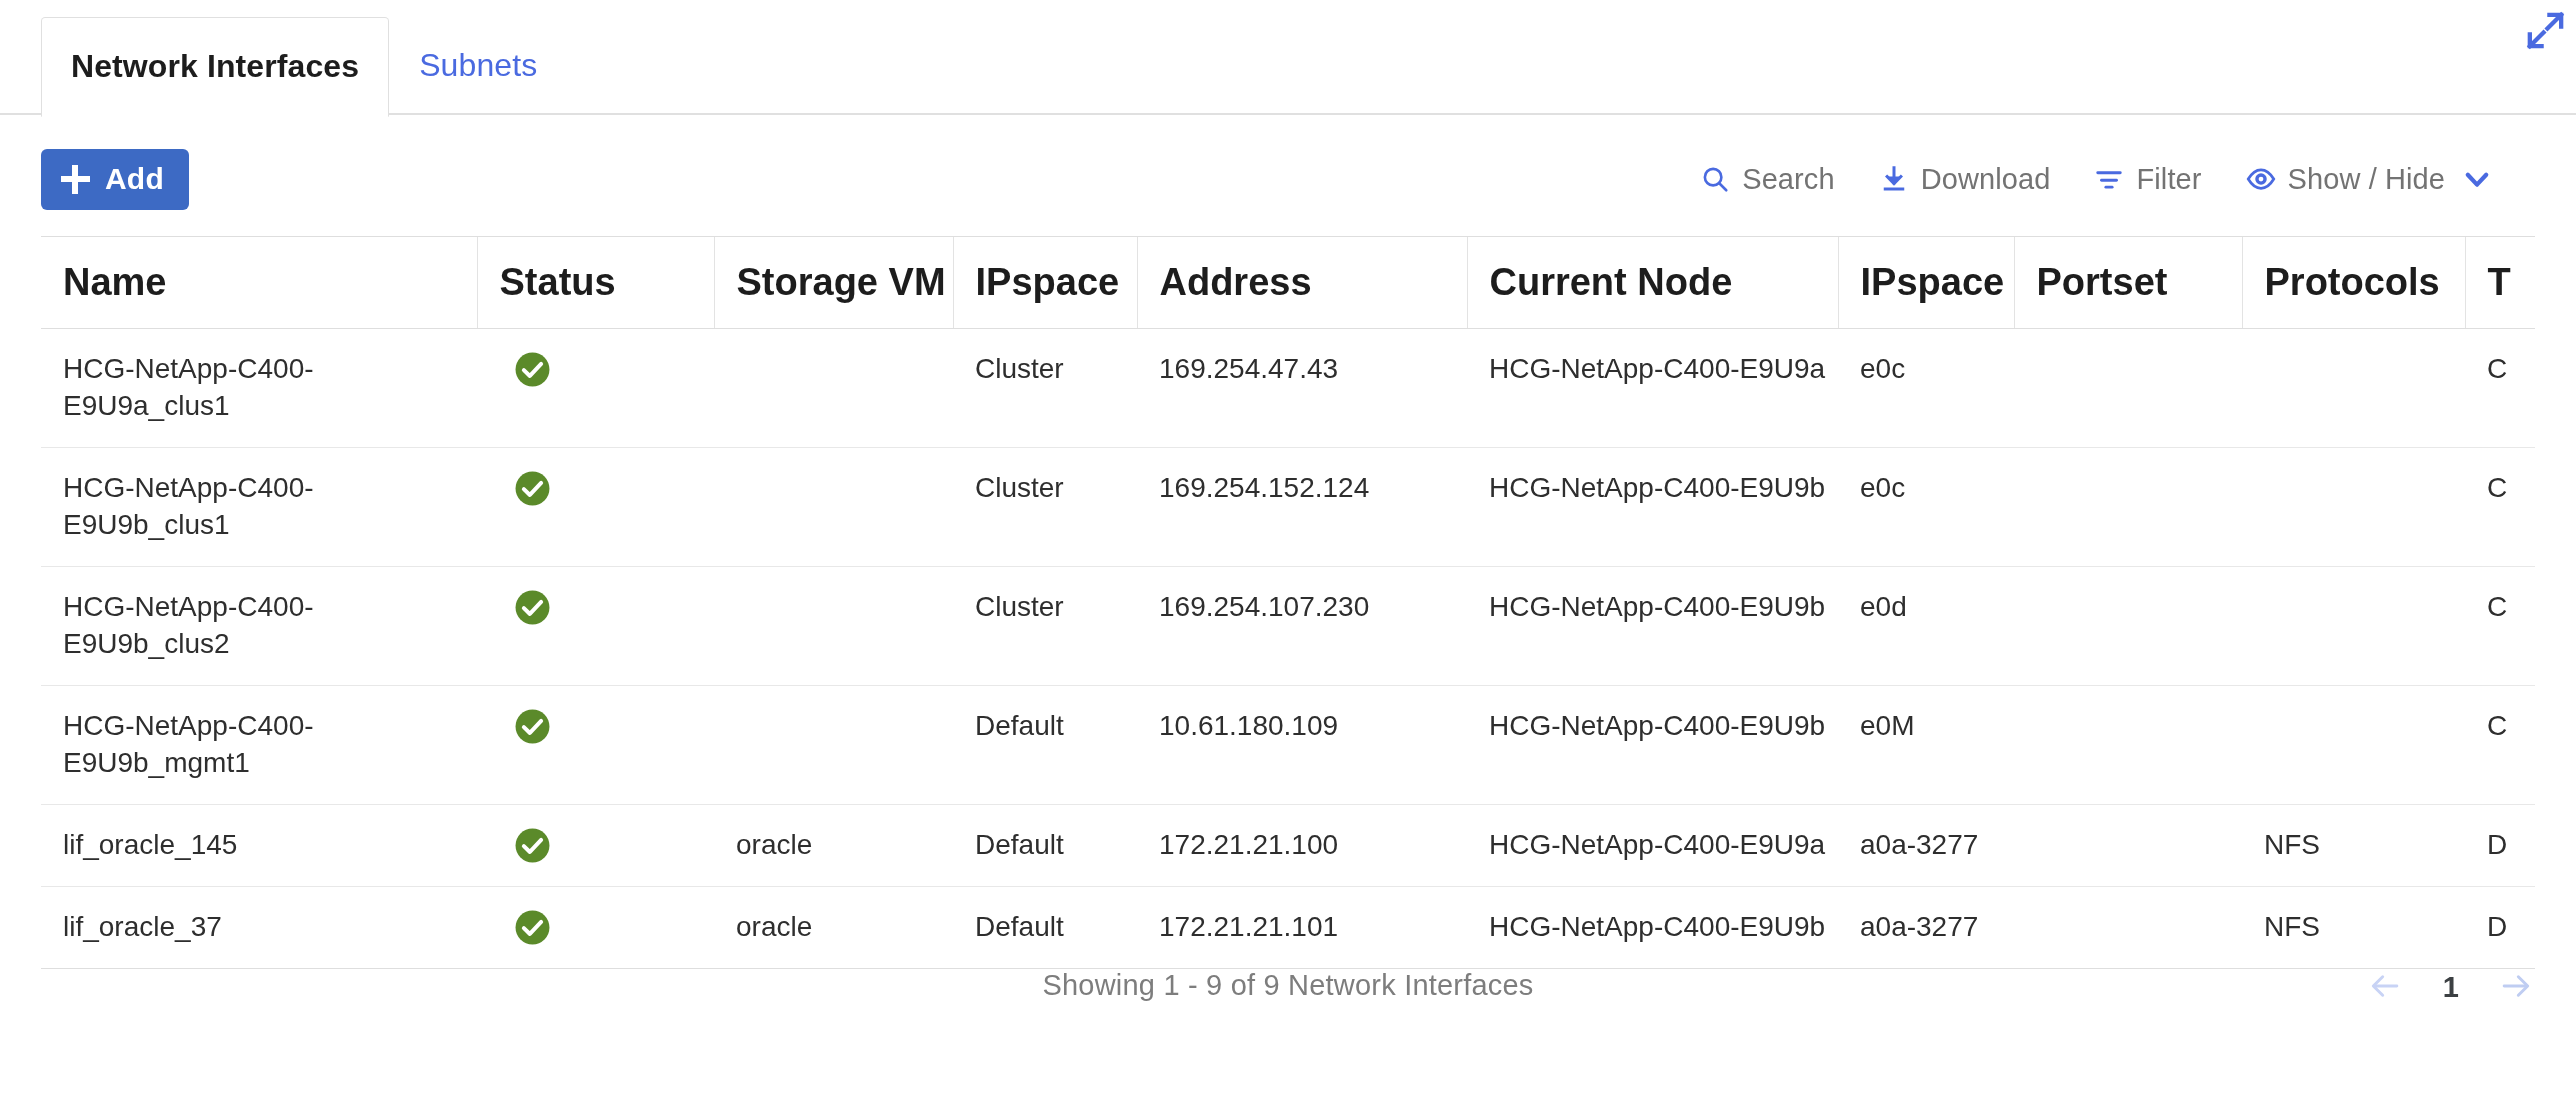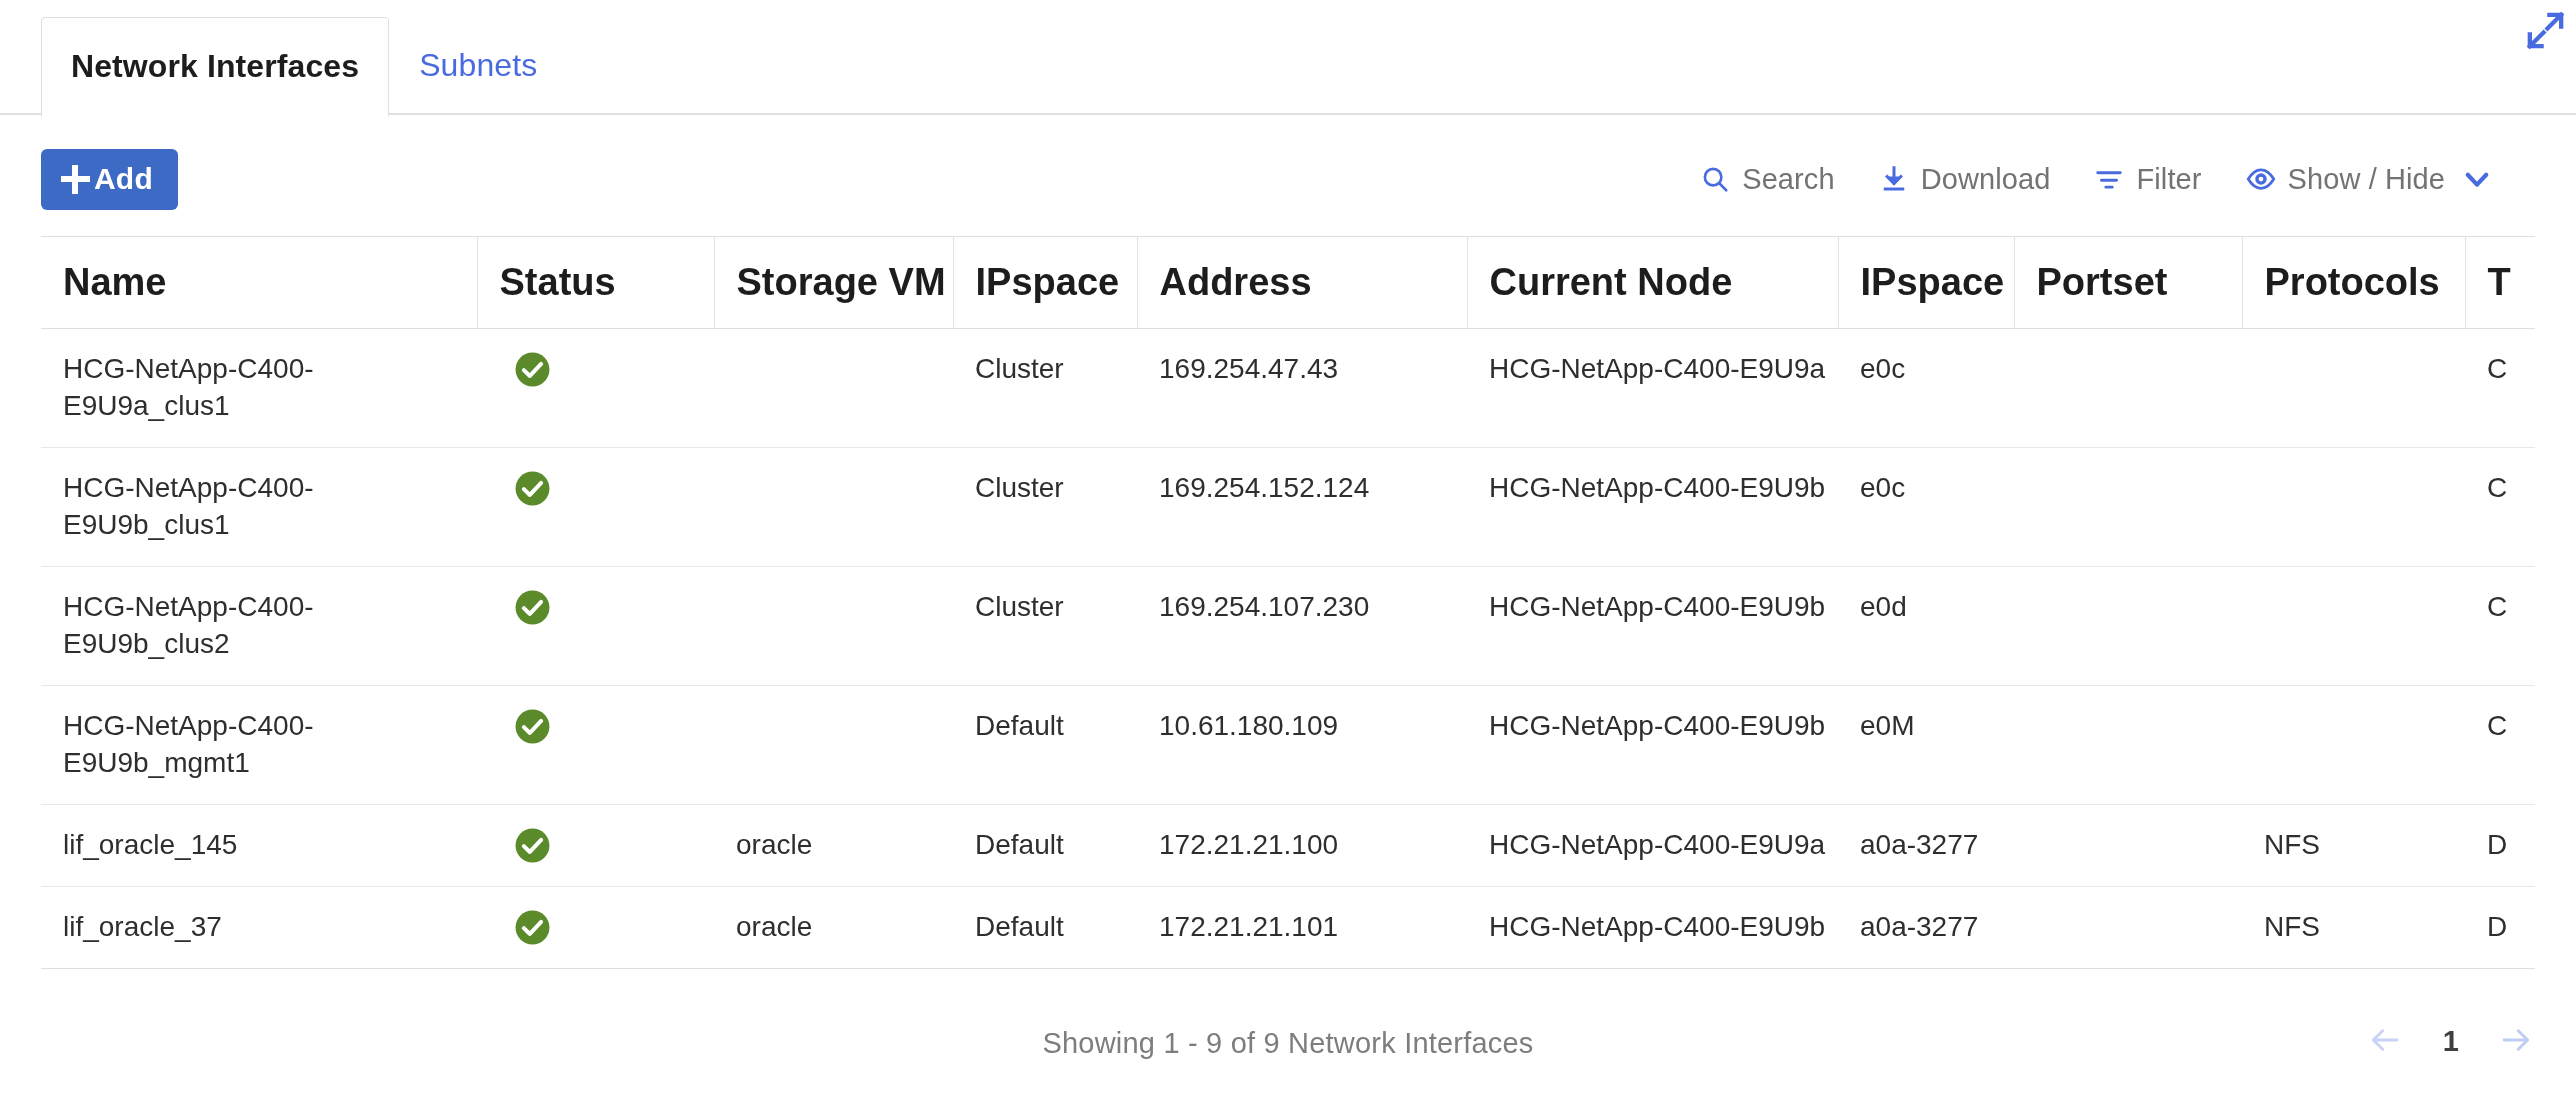--- a/index.html
+++ b/index.html
@@ -93,21 +93,21 @@
     color: #ffffff;
     border: none;
     border-radius: 6px;
     height: 61px;
     padding: 0 25px 0 20px;
     font-size: 30px;
     font-weight: bold;
     font-family: "Liberation Sans", sans-serif;
     display: inline-flex;
     align-items: center;
-    gap: 4px;
+    gap: 15px;
     cursor: pointer;
     letter-spacing: 0.2px;
   }
   .plus-icon {
     display: inline-block;
     width: 29px;
     height: 29px;
     position: relative;
   }
   .plus-icon::before, .plus-icon::after {
@@ -191,21 +191,21 @@
   col.c-address   { width: 330px; }
   col.c-node      { width: 371px; }
   col.c-port      { width: 176px; }
   col.c-portset   { width: 228px; }
   col.c-protocols { width: 223px; }
   col.c-type      { width: 165px; }
 
   
   .footer {
     display: flex;
-    align-items: flex-end;
+    align-items: flex-start;
     margin: 0 41px;
     height: 91px;
     position: relative;
   }
   .showing-text {
     position: absolute;
     left: 0;
     right: 0;
     text-align: center;
     color: #7d7d7d;

